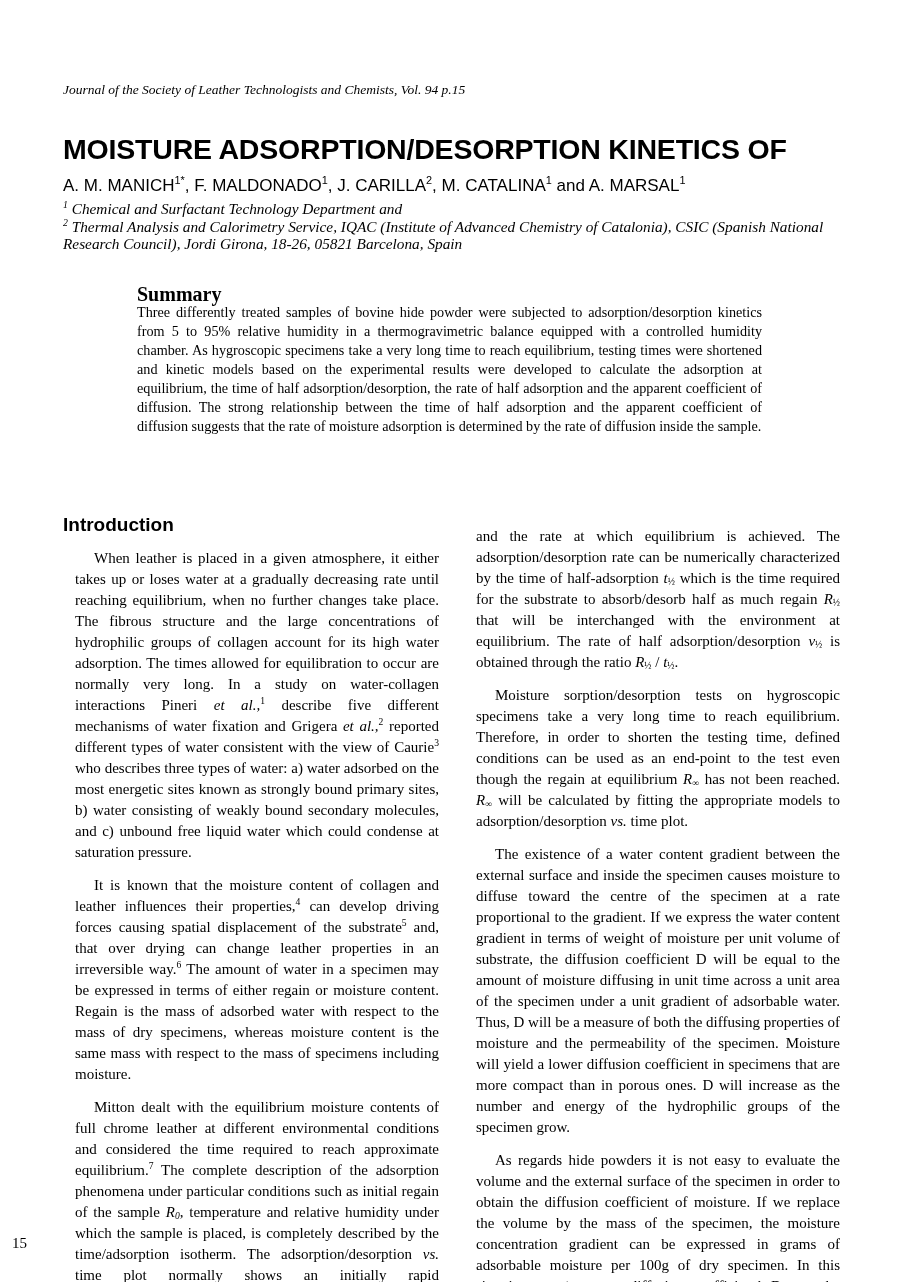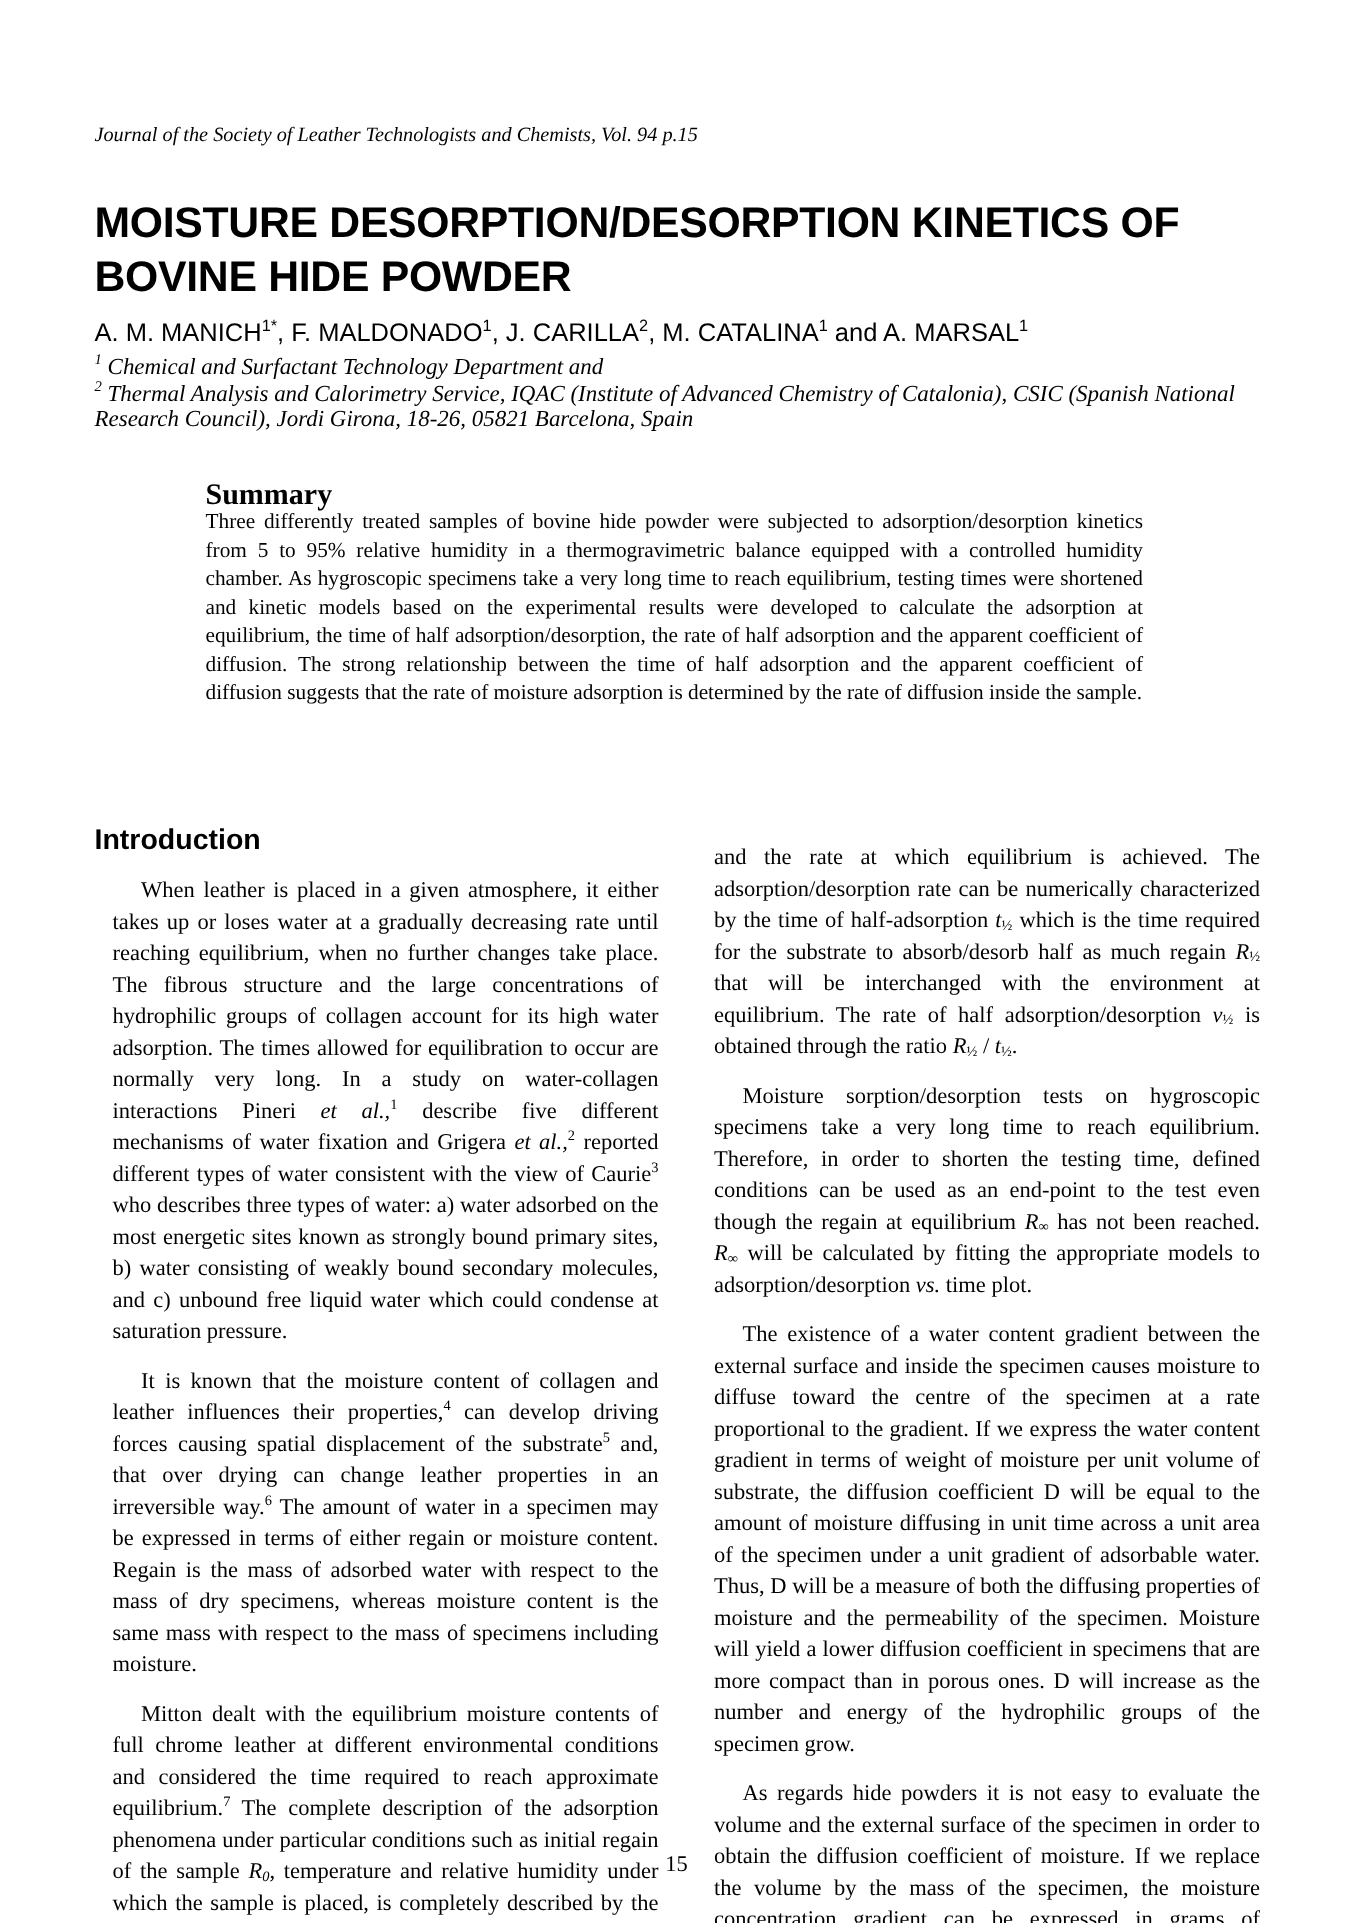--- a/index.html
+++ b/index.html
@@ -76,40 +76,38 @@
   p.body {
     font-size: 15px;
     line-height: 21px;
     text-align: justify;
     margin: 12px;
   }
   p.body.indent { text-indent: 19px; }
 
   .page-number {
     position: absolute;
-    left: 0; right: 0;
+    left: 12px; right: 0;
     bottom: 30px;
-    text-align: center;
     font-size: 15px;
   }
 
   .i { font-style: italic; }
   .sup { font-size: 64%; vertical-align: super; line-height: 0; }
   .sub { font-size: 64%; vertical-align: -0.18em; line-height: 0; }
 </style>
 </head>
 <body>
 
 <div class="page">
 
   <div class="journal-header">Journal of the Society of Leather Technologists and Chemists, Vol. 94 p.15</div>
 
   <h1 class="title">
-    <span class="title-line">MOISTURE DESORPTION/DESORPTION KINETICS OF</span>
-    <span class="title-line">BOVINE HIDE POWDER</span>
+    <span class="title-line">MOISTURE ADSORPTION/DESORPTION KINETICS OF</span>
   </h1>
 
   <div class="authors"><span>A. M. MANICH</span><span class="sup">1*</span><span>, F. MALDONADO</span><span class="sup">1</span><span>, J. CARILLA</span><span class="sup">2</span><span>, M. CATALINA</span><span class="sup">1</span><span> and A. MARSAL</span><span class="sup">1</span></div>
 
   <div class="affiliations">
     <div class="aff-line"><span class="sup">1</span><span> Chemical and Surfactant Technology Department and</span></div>
     <div class="aff-line"><span class="sup">2</span><span> Thermal Analysis and Calorimetry Service, IQAC (Institute of Advanced Chemistry of Catalonia), CSIC (Spanish National Research Council), Jordi Girona, 18-26, 05821 Barcelona, Spain</span></div>
   </div>
 
   <div class="summary">

